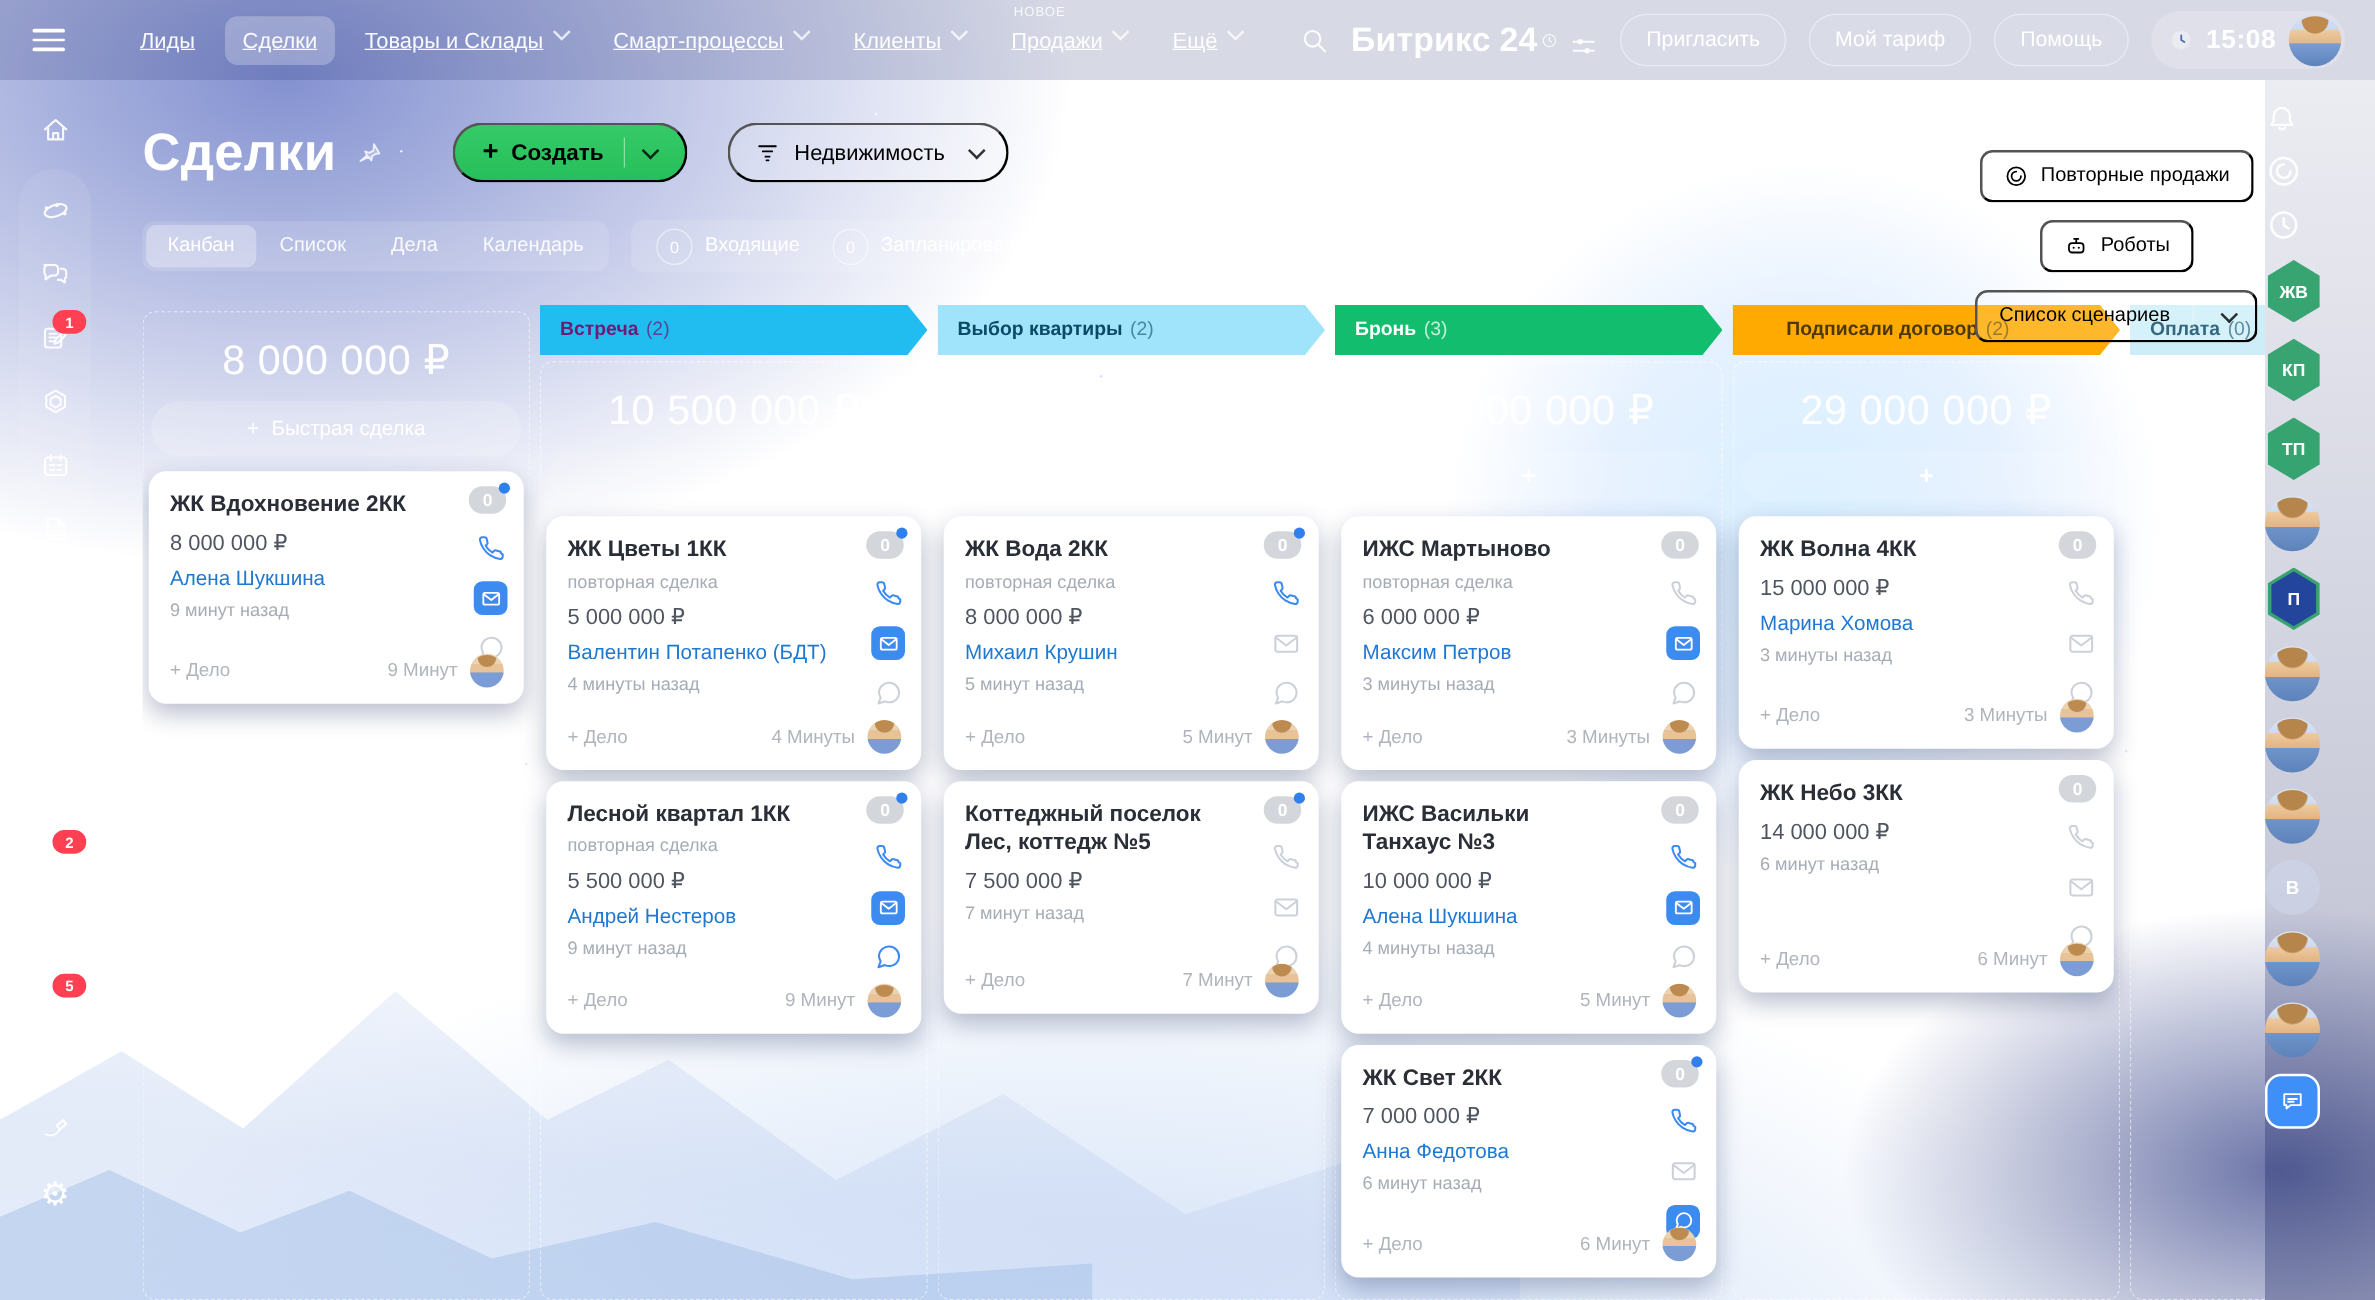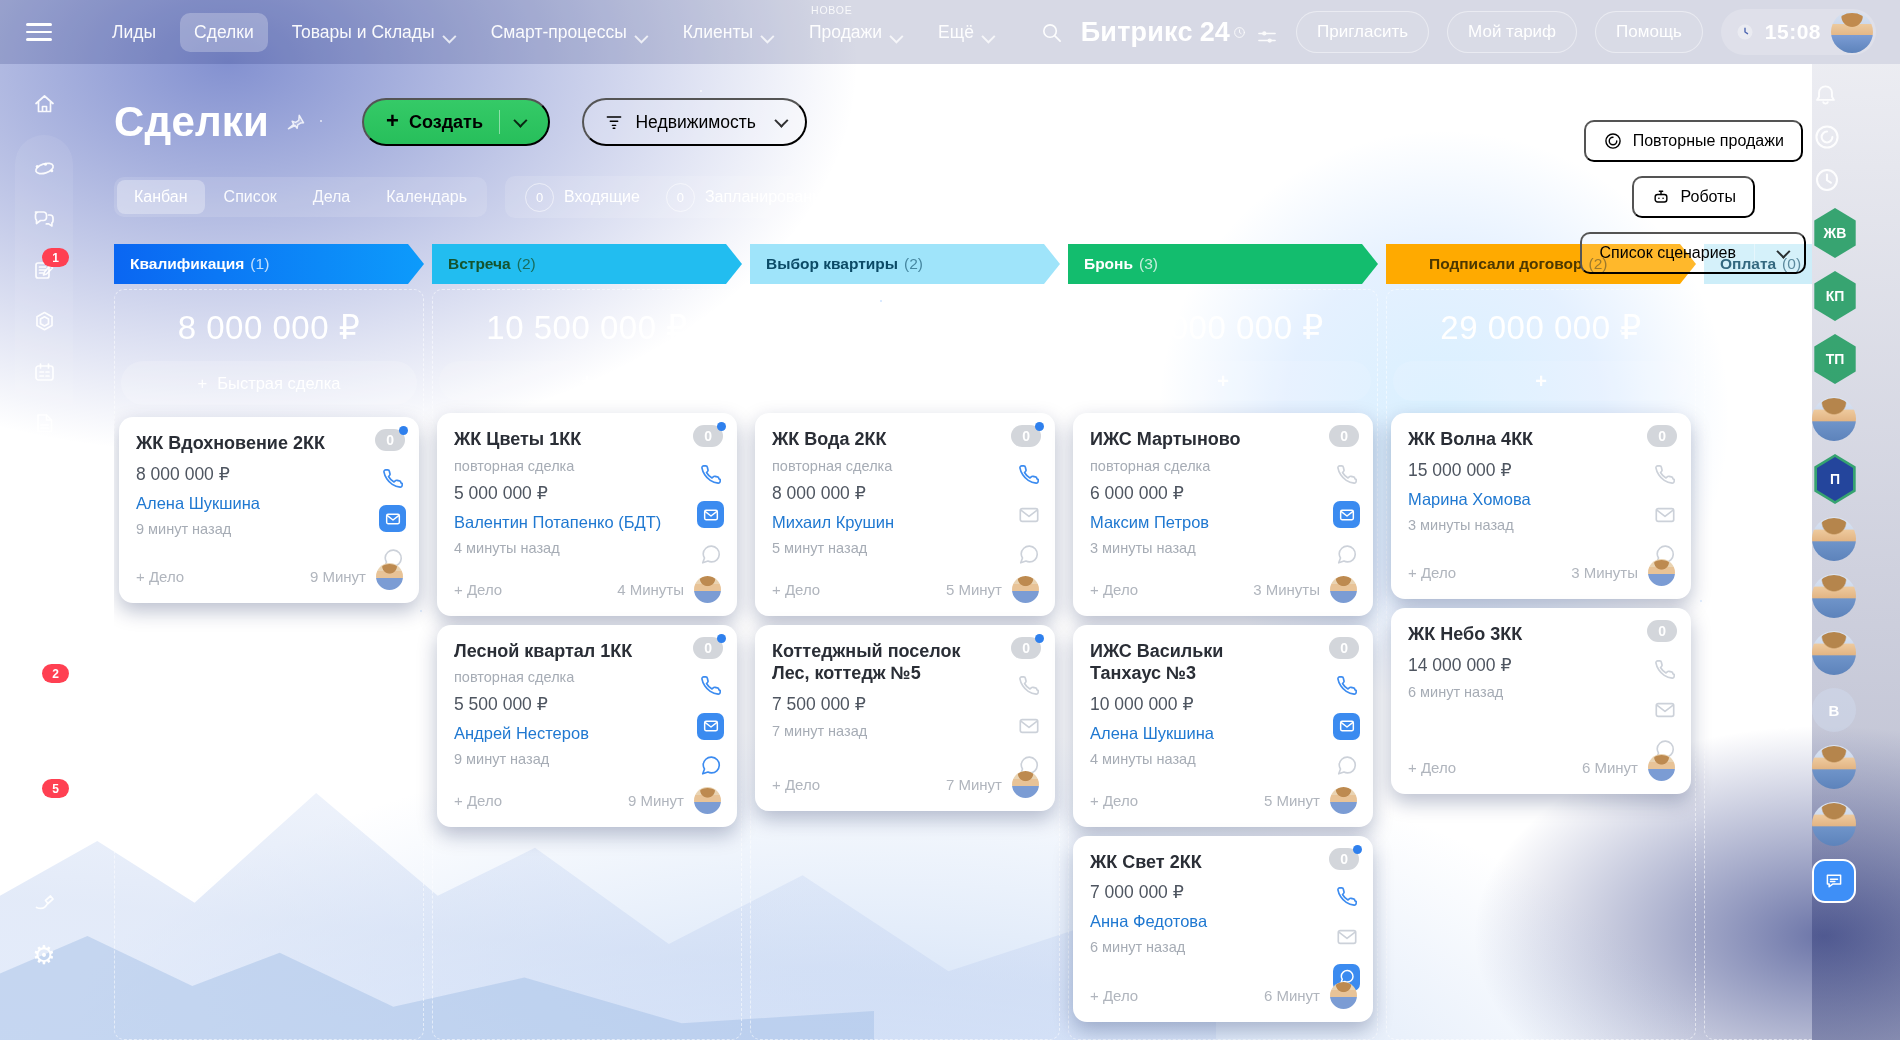--- a/index.html
+++ b/index.html
@@ -27,22 +27,22 @@
   .chev{width:8px;height:8px;border-right:2px solid currentColor;border-bottom:2px solid currentColor;
     transform:rotate(45deg) translateY(-2px);display:inline-block;margin-left:8px;opacity:.8;flex:none;}
   svg{display:block}
   .oicon svg{stroke:currentColor;fill:none;stroke-width:1.7;stroke-linecap:round;stroke-linejoin:round;}
   
   .topbar{position:absolute;top:0;left:0;right:0;height:64px;display:flex;align-items:center;
     padding:0 24px 0 26px;background:rgba(8,16,96,.16);z-index:30;}
   .burger{width:26px;display:flex;flex-direction:column;gap:5px;cursor:pointer;margin-right:46px;}
   .burger span{height:2.5px;border-radius:2px;background:#fff;}
   .mainnav{display:flex;align-items:center;gap:10px;font-size:17.5px;}
-  .nav-item{display:flex;align-items:flex-end;padding:9px 14px;border-radius:10px;color:rgba(255,255,255,.95);
-    cursor:pointer;position:relative;white-space:nowrap;}
+  .nav-item{display:flex;align-items:flex-start;padding:9px 14px;border-radius:10px;color:rgba(255,255,255,.95);
+    cursor:pointer;position:relative;white-space:nowrap;text-decoration:underline;}
   .nav-item.active{background:rgba(255,255,255,.26);}
   .newtag{position:absolute;top:-9px;left:16px;font-size:10.5px;letter-spacing:.8px;color:rgba(255,255,255,.85);font-style:normal;}
   .tb-right{margin-left:auto;display:flex;align-items:center;gap:18px;}
   .tb-search{color:#fff;opacity:.95;cursor:pointer;}
   .brand{display:flex;align-items:flex-end;font-size:27px;font-weight:bold;letter-spacing:.2px;cursor:default;}
   .brand .num{margin-left:7px;}
   .brand .bsup{margin-left:3px;transform:translateY(-9px);opacity:.9;}
   .brand .sliders{margin-left:10px;transform:translateY(-2px);opacity:.9;}
   .pillbtn{height:42px;display:flex;align-items:center;padding:0 20px;border:1.5px solid rgba(255,255,255,.45);
     border-radius:22px;background:rgba(255,255,255,.07);font-size:17px;color:#fff;cursor:pointer;white-space:nowrap;}
@@ -120,21 +120,21 @@
   .tbtn{background:rgba(255,255,255,.17);border-radius:10px;height:42px;display:flex;align-items:center;
     gap:10px;padding:0 17px;font-size:16px;cursor:pointer;white-space:nowrap;}
   .tbtn .vdiv{width:1px;height:20px;background:rgba(255,255,255,.4);margin:0 4px 0 8px;}
   
   .board{position:absolute;left:114px;top:244px;width:1698px;bottom:0;display:flex;gap:8px;overflow:hidden;z-index:15;}
   .kcol{width:310px;flex:none;display:flex;flex-direction:column;}
   .khead{height:40px;flex:none;display:flex;align-items:center;padding-left:16px;font-size:15.5px;font-weight:bold;
     clip-path:polygon(0 0,calc(100% - 16px) 0,100% 50%,calc(100% - 16px) 100%,0 100%);cursor:pointer;}
   .khead .hcount{font-weight:normal;opacity:.75;margin-left:6px;}
   .h1{background:linear-gradient(90deg,#0a66f2,#0d9bfb);color:#fff;}
-  .h2{background:#22bdf0;color:#14532d;}
+  .h2{background:#22bdf0;color:#701a75;}
   .h3{background:#9fe4fa;color:#0b4a66;}
   .h3 .hcount{opacity:.6}
   .h4{background:#13bd6e;color:#fff;}
   .h5{background:#ffaa00;color:#4c3800;padding-left:43px;}
   .h5 .hcount{opacity:.65}
   .h6{background:#cdeef9;color:#0b4a66;}
   .kbody{flex:1;margin-top:5px;border:1.5px dashed rgba(255,255,255,.55);border-radius:10px;
     padding:4px 4px 10px;display:flex;flex-direction:column;box-sizing:border-box;min-height:0;}
   .ksum{text-align:center;font-size:33px;font-weight:400;letter-spacing:.5px;margin:14px 0 14px;color:#fff;}
   .ksum:empty{display:none;}
@@ -496,24 +496,20 @@
       <span>Список сценариев</span>
       <span class="vdiv"></span>
       <i class="chev"></i>
     </button>
   </div>
 </div>
 
 <div class="board">
 
   <div class="kcol">
-    <div class="khead h1">
-      <span>Квалификация</span>
-      <span class="hcount">(1)</span>
-    </div>
     <div class="kbody">
       <div class="ksum">8 000 000 ₽</div>
       <div class="kquick">
         <span>+</span>
         <span>Быстрая сделка</span>
       </div>
       <div class="cards">
         <div class="card">
           <div class="badge">0</div>
           <span class="bdot dot-on"></span>

